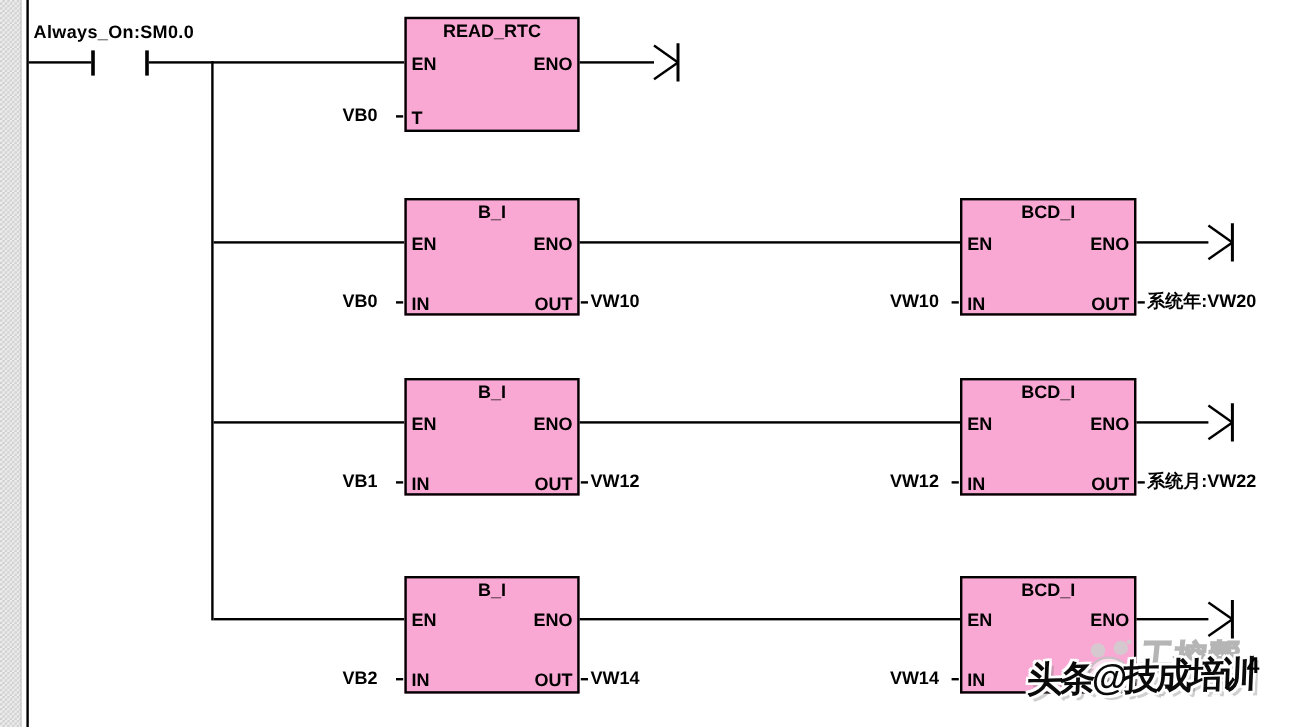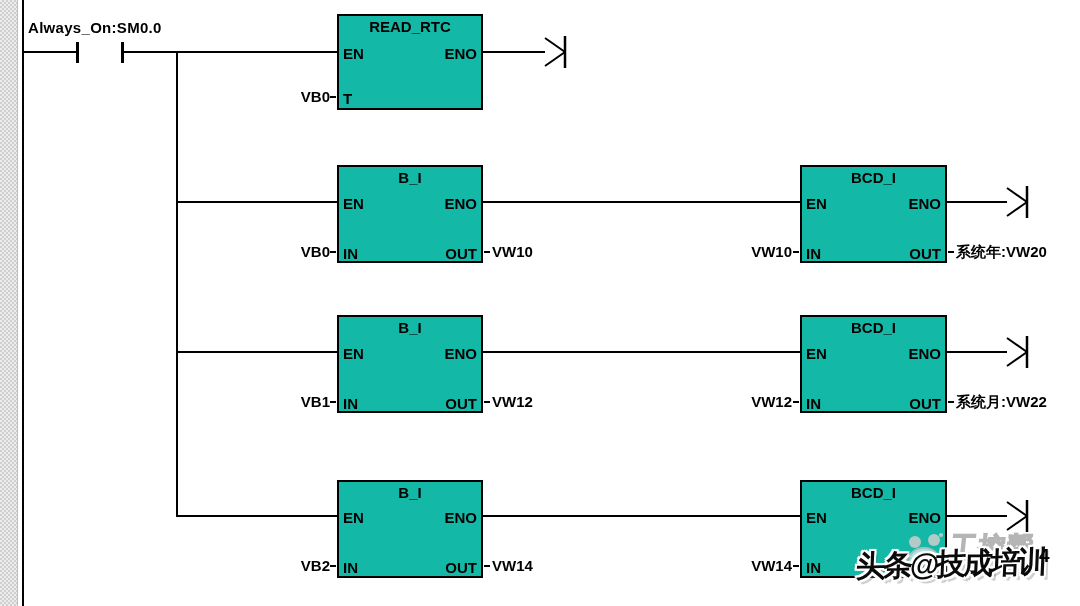--- a/index.html
+++ b/index.html
@@ -12,27 +12,27 @@
   .strip {
     position:absolute; left:0; top:0; width:18px; height:606px;
     background-image:
       linear-gradient(45deg,#cfcfcf 25%,transparent 25%,transparent 75%,#cfcfcf 75%),
       linear-gradient(45deg,#cfcfcf 25%,#ececec 25%,#ececec 75%,#cfcfcf 75%);
     background-size:4px 4px; background-position:0 0,2px 2px;
     border-right:1px solid #bdbdbd;
   }
   .wire { position:absolute; background:#000; }
   .block {
-    position:absolute; border:2px solid #000; background:#14b8a6;
+    position:absolute; border:2px solid #000; background:#f9a8d4;
   }
   .blk-title { position:absolute; top:2px; left:0; width:100%; text-align:center; font-size:15px; }
   .pin { position:absolute; font-size:15px; line-height:16px; white-space:nowrap; }
   .pin.l { left:4px; } .pin.r { right:4px;text-align:center; }
   .operand { position:absolute; font-size:15px; line-height:16px; white-space:nowrap; }
-  .ra { text-align:right; }
+  .ra { text-align:center; }
   .tick { position:absolute; width:6px; height:2px; background:#000; }
   .arrow { position:absolute; }
   .contact-bar { position:absolute; width:3px; height:21px; background:#000; }
   .contact-label { position:absolute; left:28px; top:19px; font-size:15px; letter-spacing:0.3px; white-space:nowrap;text-align:center; }
   .cn { font-size:15px; }
   .wm-black {
     position:absolute; left:856px; top:544px; z-index:20;
     font-size:30px; letter-spacing:-3px; white-space:nowrap; color:#0a0a0a;
     transform:skewX(-4deg) rotate(-1.5deg);
     text-shadow:-2px 0 0 #fff,2px 0 0 #fff,0 -2px 0 #fff,0 2px 0 #fff,

